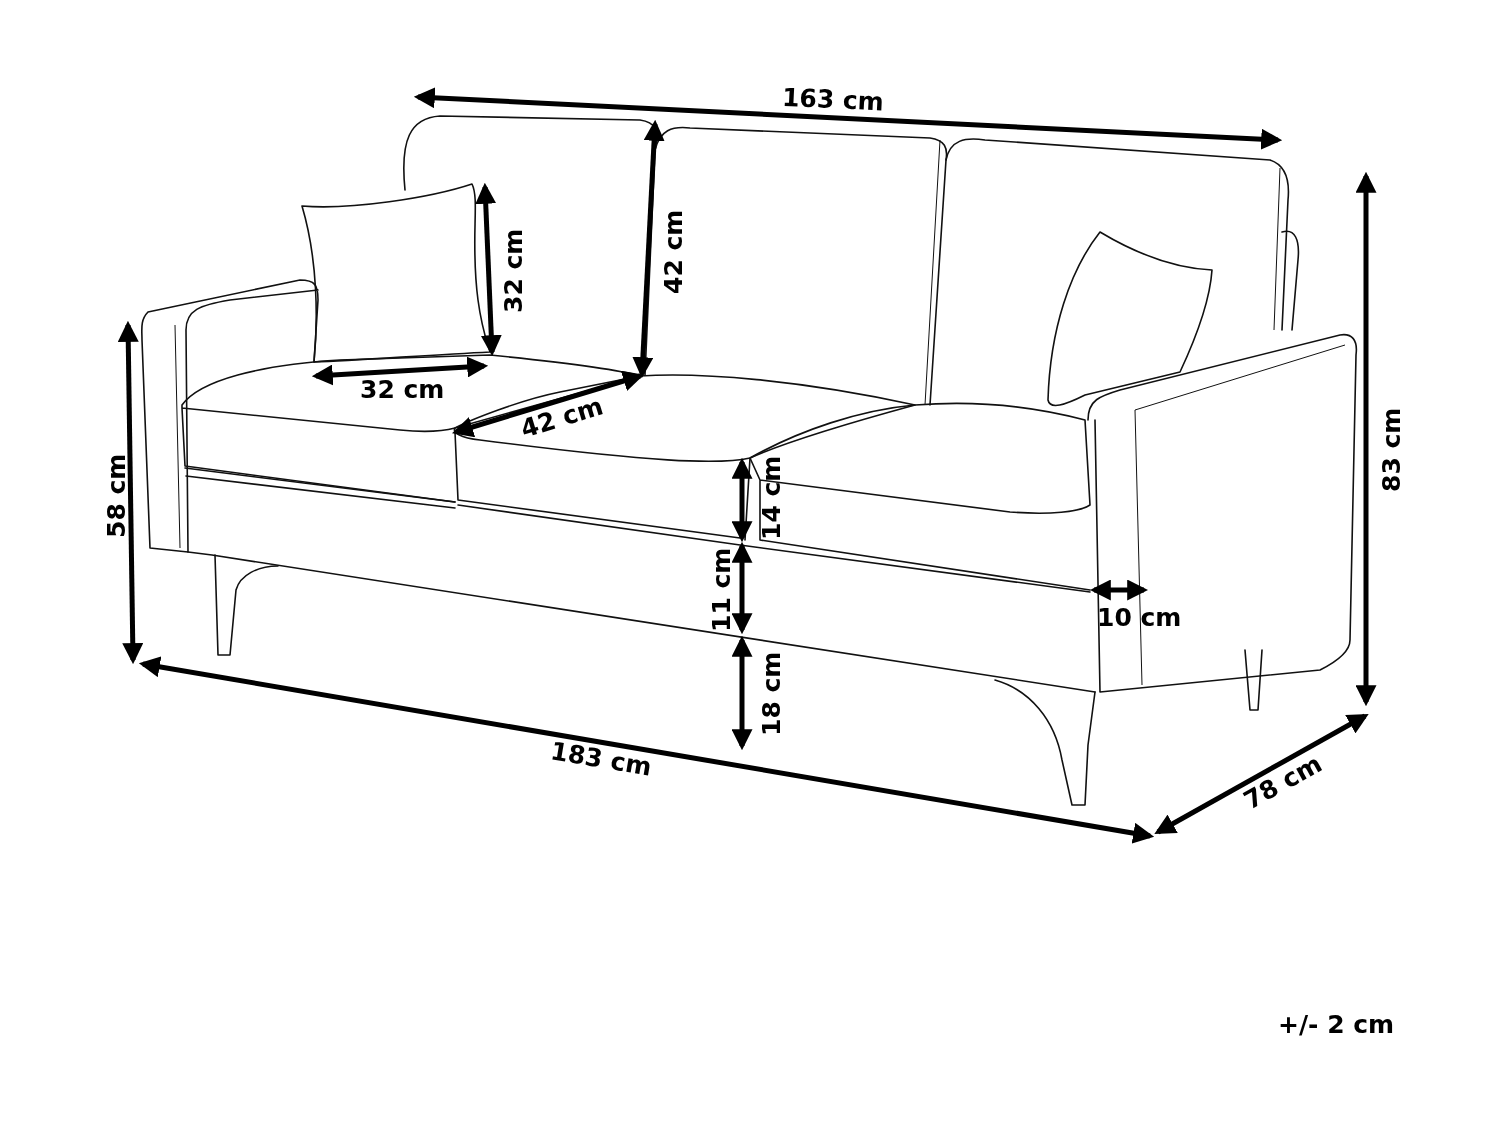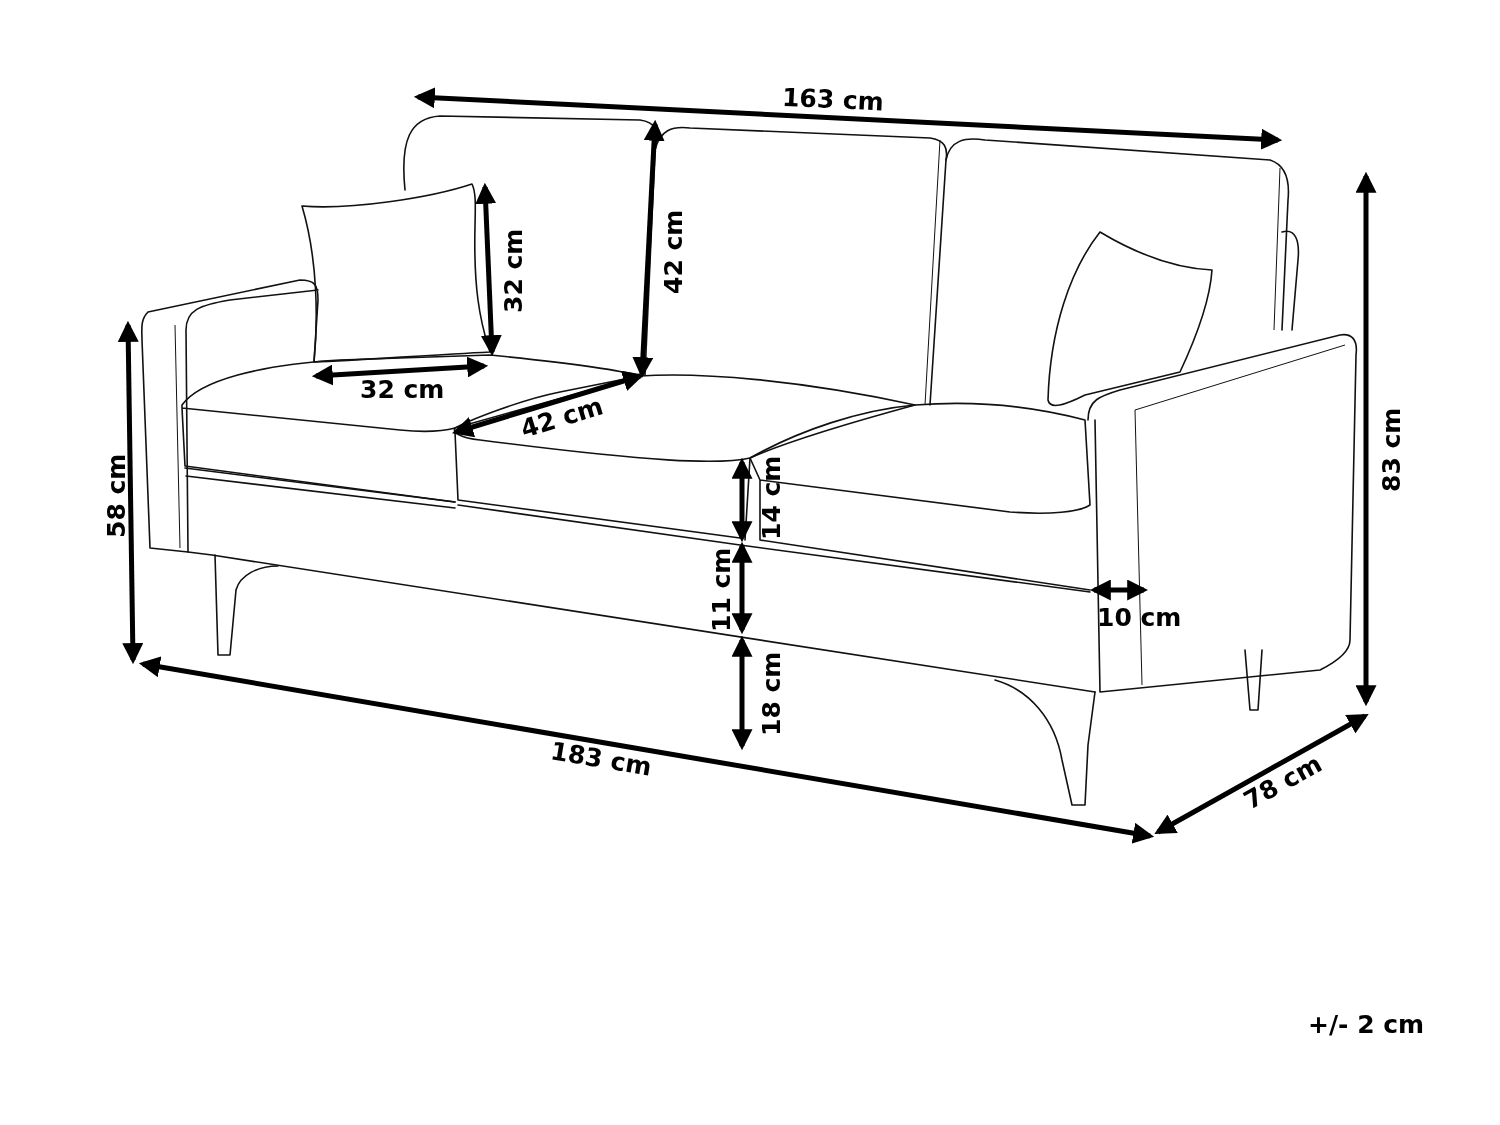--- a/index.html
+++ b/index.html
@@ -2,21 +2,21 @@
 <html><head>
 <meta charset="utf-8">
 <style>
   html, body { margin:0; padding:0; background:#ffffff; }
   body { width:1500px; height:1125px; position:relative; overflow:hidden; font-family:"DejaVu Sans", sans-serif; }
   svg.main { position:absolute; left:0; top:0; }
   .outline { fill:none; stroke:#111; stroke-width:1.6; stroke-linejoin:round; stroke-linecap:round; }
   .thin { fill:none; stroke:#111; stroke-width:1; }
   .dim { stroke:#000; stroke-width:5; fill:none; }
   .lbl { font-family:"DejaVu Sans", sans-serif; font-weight:bold; font-size:25px; fill:#000; }
-  .tol { position:absolute; left:1308px; top:1010px; font-family:"DejaVu Sans", sans-serif; font-weight:bold; font-size:25px; color:#000; }
+  .tol { position:absolute; left:1278px; top:1010px; font-family:"DejaVu Sans", sans-serif; font-weight:bold; font-size:25px; color:#000; }
 </style>
 </head>
 <body>
 
 <svg class="main" width="1500" height="1125" viewBox="0 0 1500 1125">
   <defs>
     <marker id="ah" viewBox="0 0 10 10" refX="8" refY="5" markerWidth="4.2" markerHeight="4.2" orient="auto-start-reverse">
       <path d="M0,0 L10,5 L0,10 z" fill="#000"></path>
     </marker>
   </defs>

